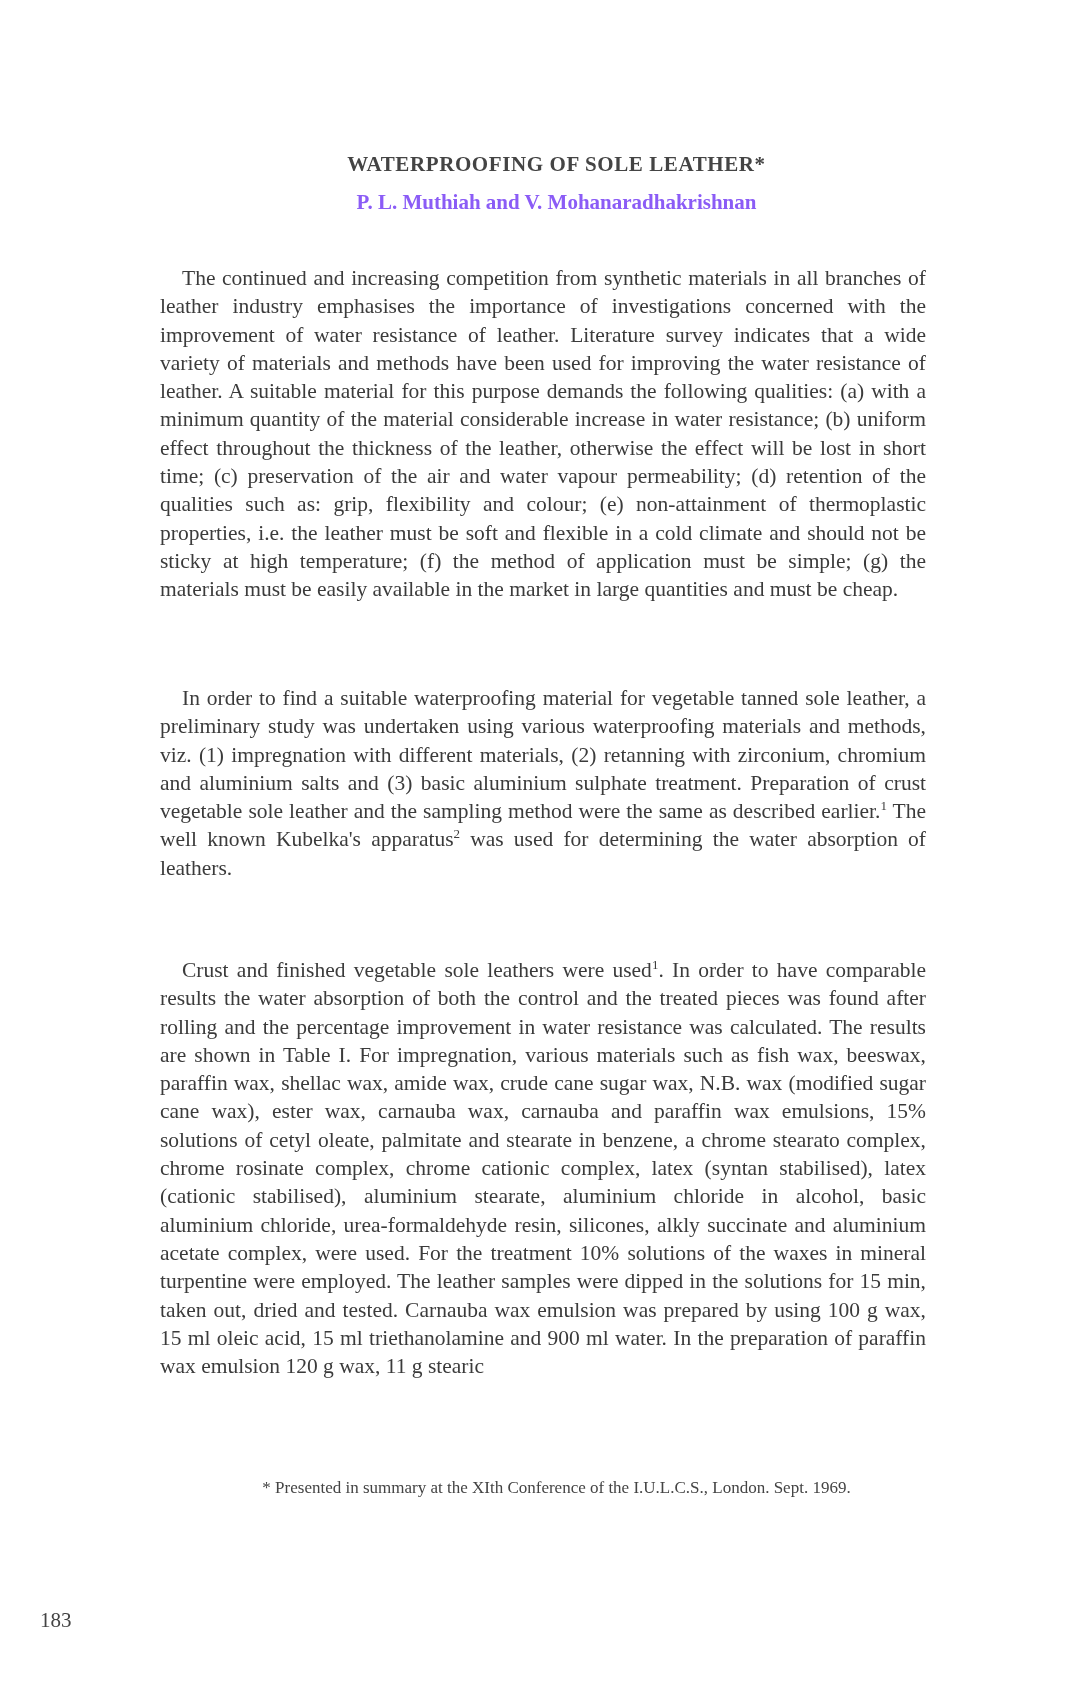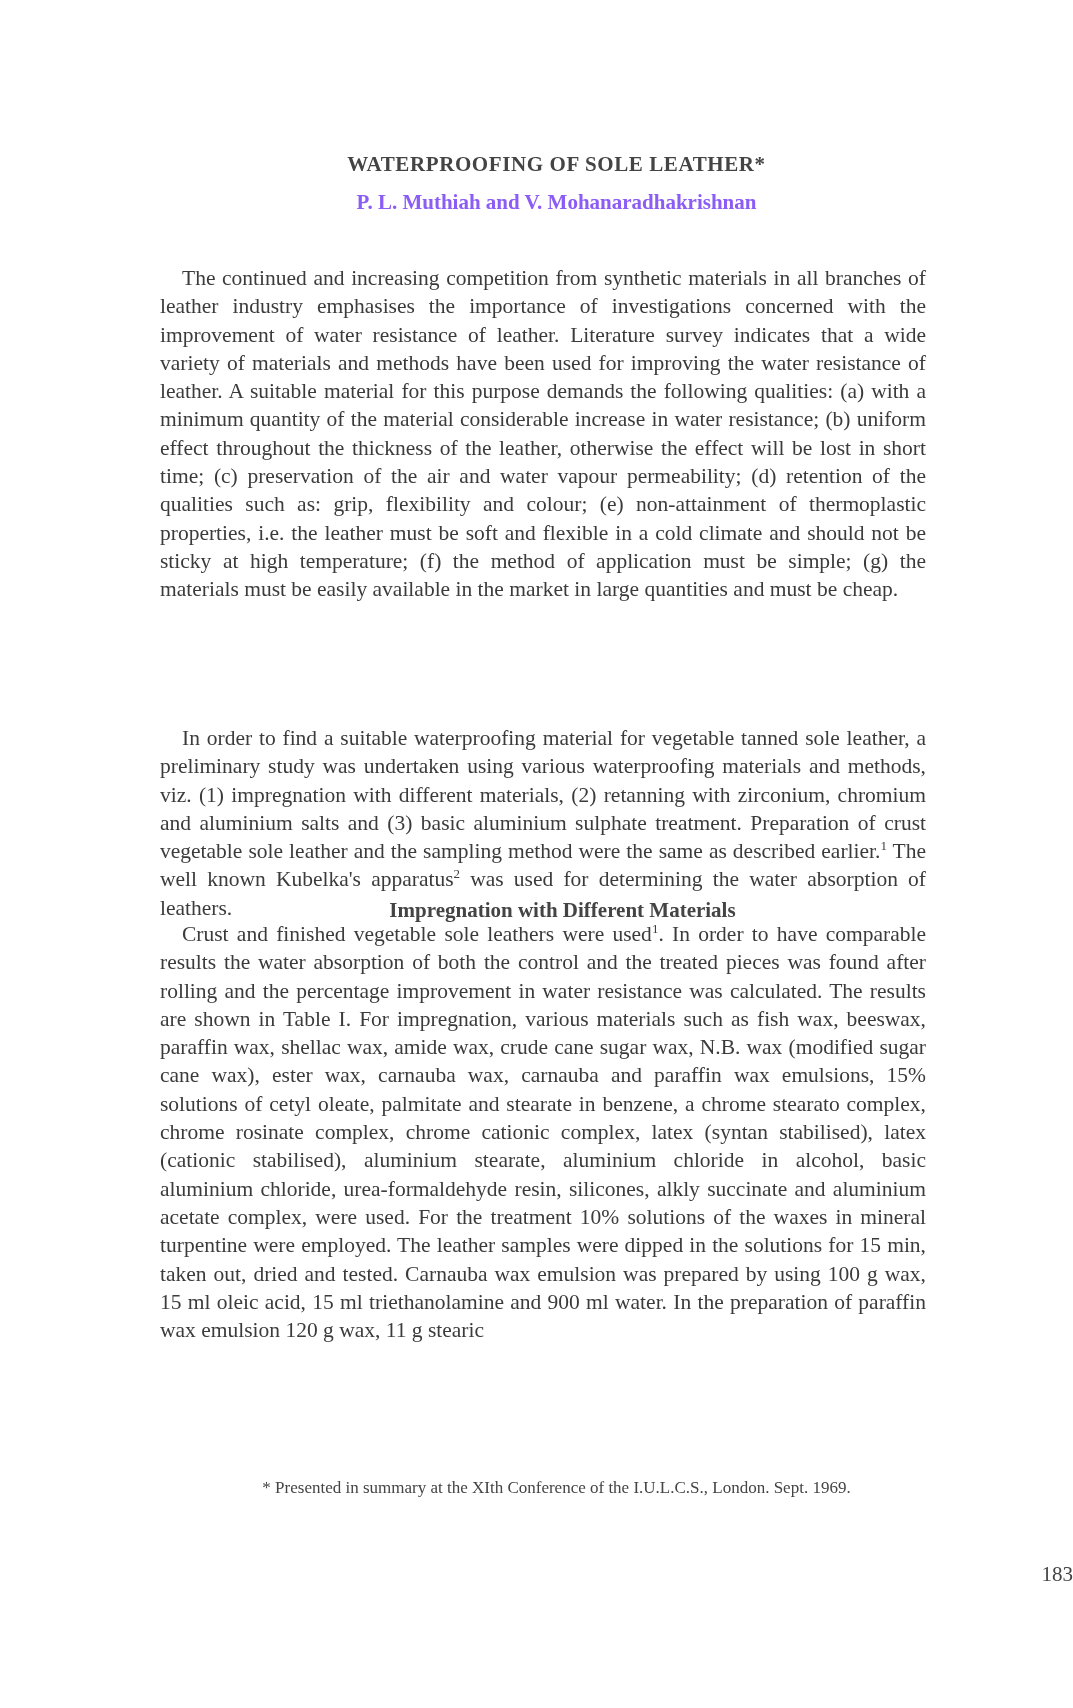--- a/index.html
+++ b/index.html
@@ -20,35 +20,35 @@
   }
   .authors .t { padding-left: 40px; }
   .body-text {
     position: absolute; left: 148px; width: 790px;
     font-size: 21.5px; line-height: 28.3px; text-align: justify;
     color: #3b3b3b;
   }
   .para { margin: 12px; text-indent: 0; }
   .para .indent { display: inline-block; width: 22px; }
   #p1 { top: 252px; }
-  #p2 { top: 712px; }
+  #p2 { top: 672px; }
   .heading {
     position: absolute; top: 898px; left: 0; width: 1073px; text-align: center;
     font-weight: bold; font-size: 21px; color: #444;
   }
   .heading .t { padding-left: 52px; }
-  #p3 { top: 908px; }
+  #p3 { top: 944px; }
   sup { font-size: 13px; line-height: 0; }
   .footnote {
     position: absolute; top: 1478px; left: 0; width: 1073px; text-align: center;
     font-size: 17px; color: #444;
   }
   .footnote .t { padding-left: 40px; }
   .page-number {
-    position: absolute; top: 1562px; left: 0; width: 1073px; text-align: right;
+    position: absolute; top: 1608px; left: 0; width: 1073px; text-align: left;
     font-size: 21px; color: #444;
   }
   .page-number .t { padding-left: 40px; }
 </style>
 </head>
 <body>
 
 <div class="page">
 
   <div class="title">
@@ -60,23 +60,20 @@
   </div>
 
   <div class="body-text" id="p1">
     <p class="para"><span class="indent"></span><span>The continued and increasing competition from synthetic materials in all branches of leather industry emphasises the importance of investigations concerned with the improvement of water resistance of leather. Literature survey indicates that a wide variety of materials and methods have been used for improving the water resistance of leather. A suitable material for this purpose demands the following qualities: (a) with a minimum quantity of the material considerable increase in water resistance; (b) uniform effect throughout the thickness of the leather, otherwise the effect will be lost in short time; (c) preservation of the air and water vapour permeability; (d) retention of the qualities such as: grip, flexibility and colour; (e) non-attainment of thermoplastic properties, i.e. the leather must be soft and flexible in a cold climate and should not be sticky at high temperature; (f) the method of application must be simple; (g) the materials must be easily available in the market in large quantities and must be cheap.</span></p>
   </div>
 
   <div class="body-text" id="p2">
     <p class="para"><span class="indent"></span><span>In order to find a suitable waterproofing material for vegetable tanned sole leather, a preliminary study was undertaken using various waterproofing materials and methods, viz. (1) impregnation with different materials, (2) retanning with zirconium, chromium and aluminium salts and (3) basic aluminium sulphate treatment. Preparation of crust vegetable sole leather and the sampling method were the same as described earlier.</span><sup>1</sup><span> The well known Kubelka's apparatus</span><sup>2</sup><span> was used for determining the water absorption of leathers.</span></p>
   </div>
 
-  <div class="heading">
-    <span class="t">Impregnation with Different Materials</span>
-  </div>
 
   <div class="body-text" id="p3">
     <p class="para"><span class="indent"></span><span>Crust and finished vegetable sole leathers were used</span><sup>1</sup><span>. In order to have comparable results the water absorption of both the control and the treated pieces was found after rolling and the percentage improvement in water resistance was calculated. The results are shown in Table I. For impregnation, various materials such as fish wax, beeswax, paraffin wax, shellac wax, amide wax, crude cane sugar wax, N.B. wax (modified sugar cane wax), ester wax, carnauba wax, carnauba and paraffin wax emulsions, 15% solutions of cetyl oleate, palmitate and stearate in benzene, a chrome stearato complex, chrome rosinate complex, chrome cationic complex, latex (syntan stabilised), latex (cationic stabilised), aluminium stearate, aluminium chloride in alcohol, basic aluminium chloride, urea-formaldehyde resin, silicones, alkly succinate and aluminium acetate complex, were used. For the treatment 10% solutions of the waxes in mineral turpentine were employed. The leather samples were dipped in the solutions for 15 min, taken out, dried and tested. Carnauba wax emulsion was prepared by using 100 g wax, 15 ml oleic acid, 15 ml triethanolamine and 900 ml water. In the preparation of paraffin wax emulsion 120 g wax, 11 g stearic</span></p>
   </div>
 
   <div class="footnote">
     <span class="t">* Presented in summary at the XIth Conference of the I.U.L.C.S., London. Sept. 1969.</span>
   </div>
 
   <div class="page-number">

